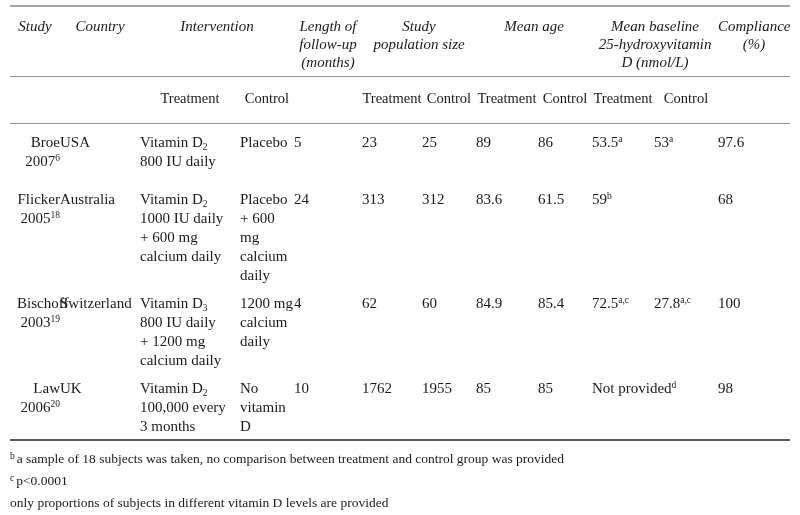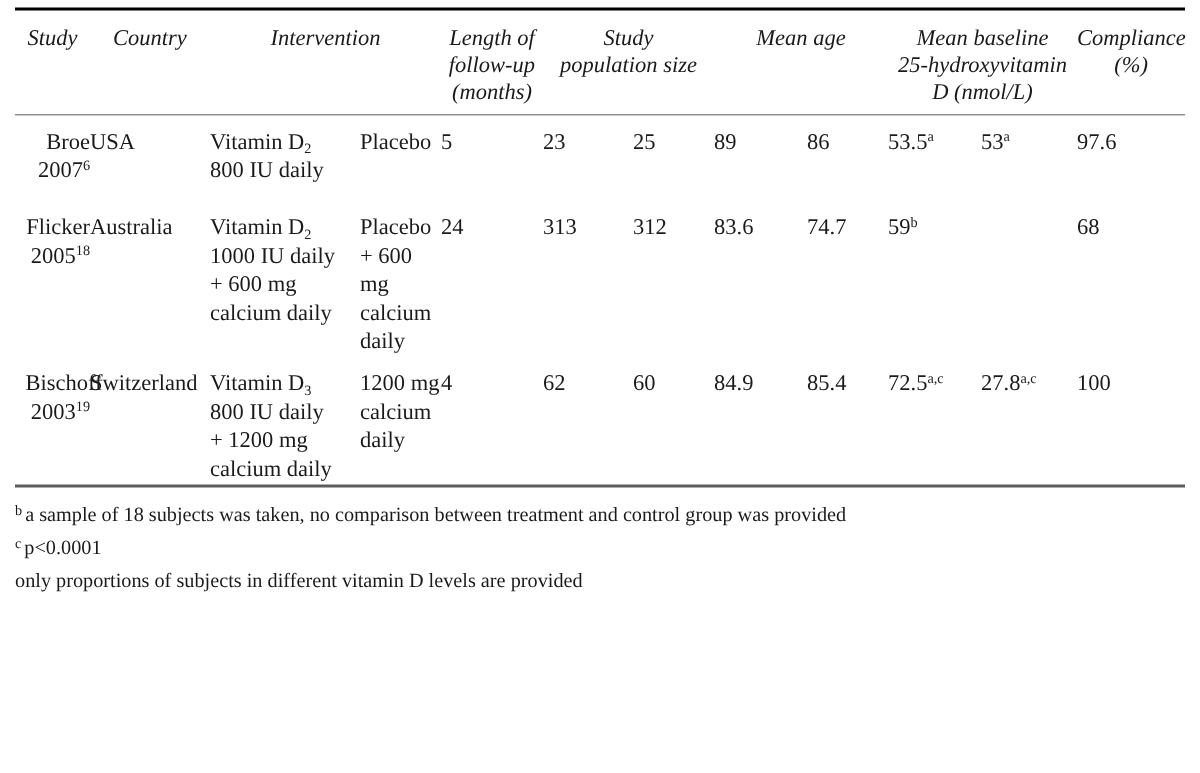--- a/index.html
+++ b/index.html
@@ -12,21 +12,21 @@
     overflow: hidden;
   }
   .page { padding: 5px 10px 0 10px; }
 
   table {
     width: 780px;
     border-collapse: collapse;
     table-layout: fixed;
   }
   tr.main-header {
-    border-top: 2px solid #000000;
+    border-top: 2px solid #a3a3a3;
     border-bottom: 1px solid #8f8f8f;
   }
   tr.main-header th {
     font-style: italic;
     font-weight: normal;
     font-size: 15px;
     line-height: 18px;
     text-align: center;
     vertical-align: top;
     padding: 10px 0 5px 0;
@@ -99,20 +99,34 @@
       <tr class="main-header">
           <th colspan="1">Study</th>
           <th colspan="1">Country</th>
           <th colspan="2">Intervention</th>
           <th colspan="1">Length of<br>follow-up<br>(months)</th>
           <th colspan="2">Study<br>population size</th>
           <th colspan="2">Mean age</th>
           <th colspan="2">Mean baseline<br>25-hydroxyvitamin<br>D (nmol/L)</th>
           <th colspan="1">Compliance<br>(%)</th>
         </tr>
+      <tr class="sub-header">
+          <td></td>
+          <td></td>
+          <td>Treatment</td>
+          <td>Control</td>
+          <td></td>
+          <td>Treatment</td>
+          <td>Control</td>
+          <td>Treatment</td>
+          <td>Control</td>
+          <td>Treatment</td>
+          <td>Control</td>
+          <td></td>
+        </tr>
     </thead>
     <tbody>
         <tr style="height: 57px;">
           <td colspan="1" class="al-left">Broe<br>2007<sup>6</sup></td>
           <td colspan="1">USA</td>
           <td colspan="1">Vitamin D<sub>2</sub><br>800 IU daily</td>
           <td colspan="1">Placebo</td>
           <td colspan="1">5</td>
           <td colspan="1">23</td>
           <td colspan="1">25</td>
@@ -124,38 +138,51 @@
         </tr>
         <tr style="height: 90px;">
           <td colspan="1" class="al-left">Flicker<br>2005<sup>18</sup></td>
           <td colspan="1">Australia</td>
           <td colspan="1">Vitamin D<sub>2</sub><br>1000 IU daily<br>+ 600 mg<br>calcium daily</td>
           <td colspan="1">Placebo<br>+ 600 mg<br>calcium<br>daily</td>
           <td colspan="1">24</td>
           <td colspan="1">313</td>
           <td colspan="1">312</td>
           <td colspan="1">83.6</td>
-          <td colspan="1">74.7</td>
+          <td colspan="1">61.5</td>
           <td colspan="2">59<sup>b</sup></td>
           <td colspan="1">68</td>
         </tr>
         <tr style="height: 85px;">
           <td colspan="1" class="al-left">Bischoff<br>2003<sup>19</sup></td>
           <td colspan="1">Switzerland</td>
           <td colspan="1">Vitamin D<sub>3</sub><br>800 IU daily<br>+ 1200 mg<br>calcium daily</td>
           <td colspan="1">1200 mg<br>calcium<br>daily</td>
           <td colspan="1">4</td>
           <td colspan="1">62</td>
           <td colspan="1">60</td>
           <td colspan="1">84.9</td>
           <td colspan="1">85.4</td>
           <td colspan="1">72.5<sup>a,c</sup></td>
           <td colspan="1">27.8<sup>a,c</sup></td>
           <td colspan="1">100</td>
         </tr>
+        <tr style="height: 70px;">
+          <td colspan="1" class="al-left">Law<br>2006<sup>20</sup></td>
+          <td colspan="1">UK</td>
+          <td colspan="1">Vitamin D<sub>2</sub><br>100,000 every<br>3 months</td>
+          <td colspan="1">No vitamin<br>D</td>
+          <td colspan="1">10</td>
+          <td colspan="1">1762</td>
+          <td colspan="1">1955</td>
+          <td colspan="1">85</td>
+          <td colspan="1">85</td>
+          <td colspan="2">Not provided<sup>d</sup></td>
+          <td colspan="1">98</td>
+        </tr>
       </tbody>
   </table>
   <div class="footnotes">
       <div class="footnote"><sup>b</sup>a sample of 18 subjects was taken, no comparison between treatment and control group was provided</div>
       <div class="footnote"><sup>c</sup>p&lt;0.0001</div>
       <div class="footnote">only proportions of subjects in different vitamin D levels are provided</div>
     </div>
 </div>
 
 </body></html>

